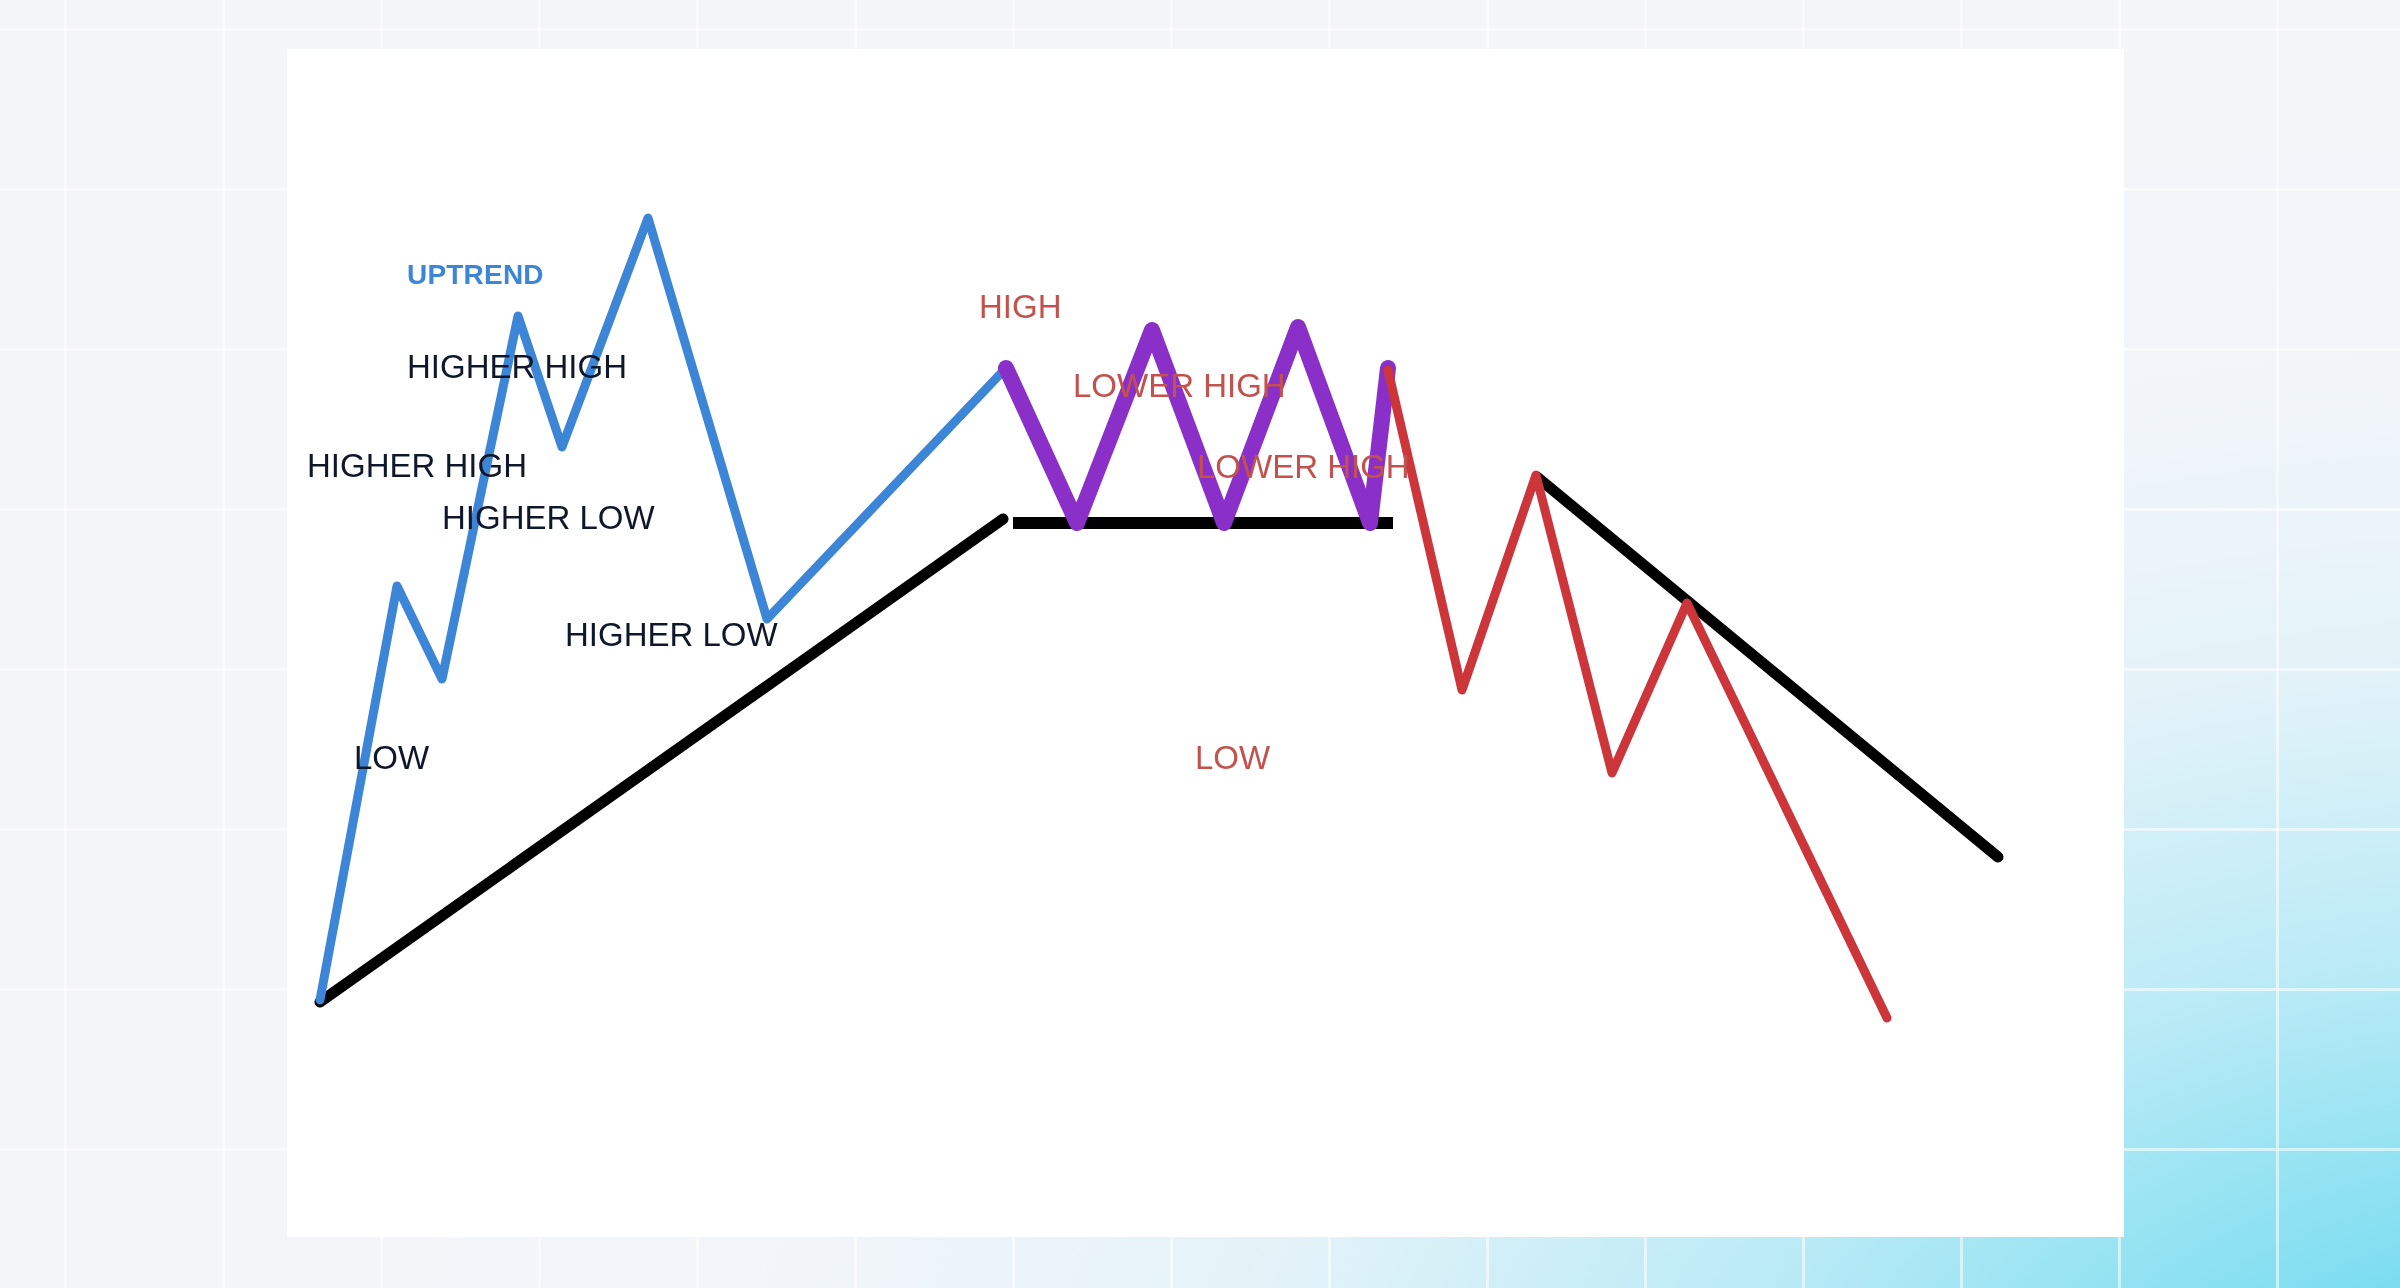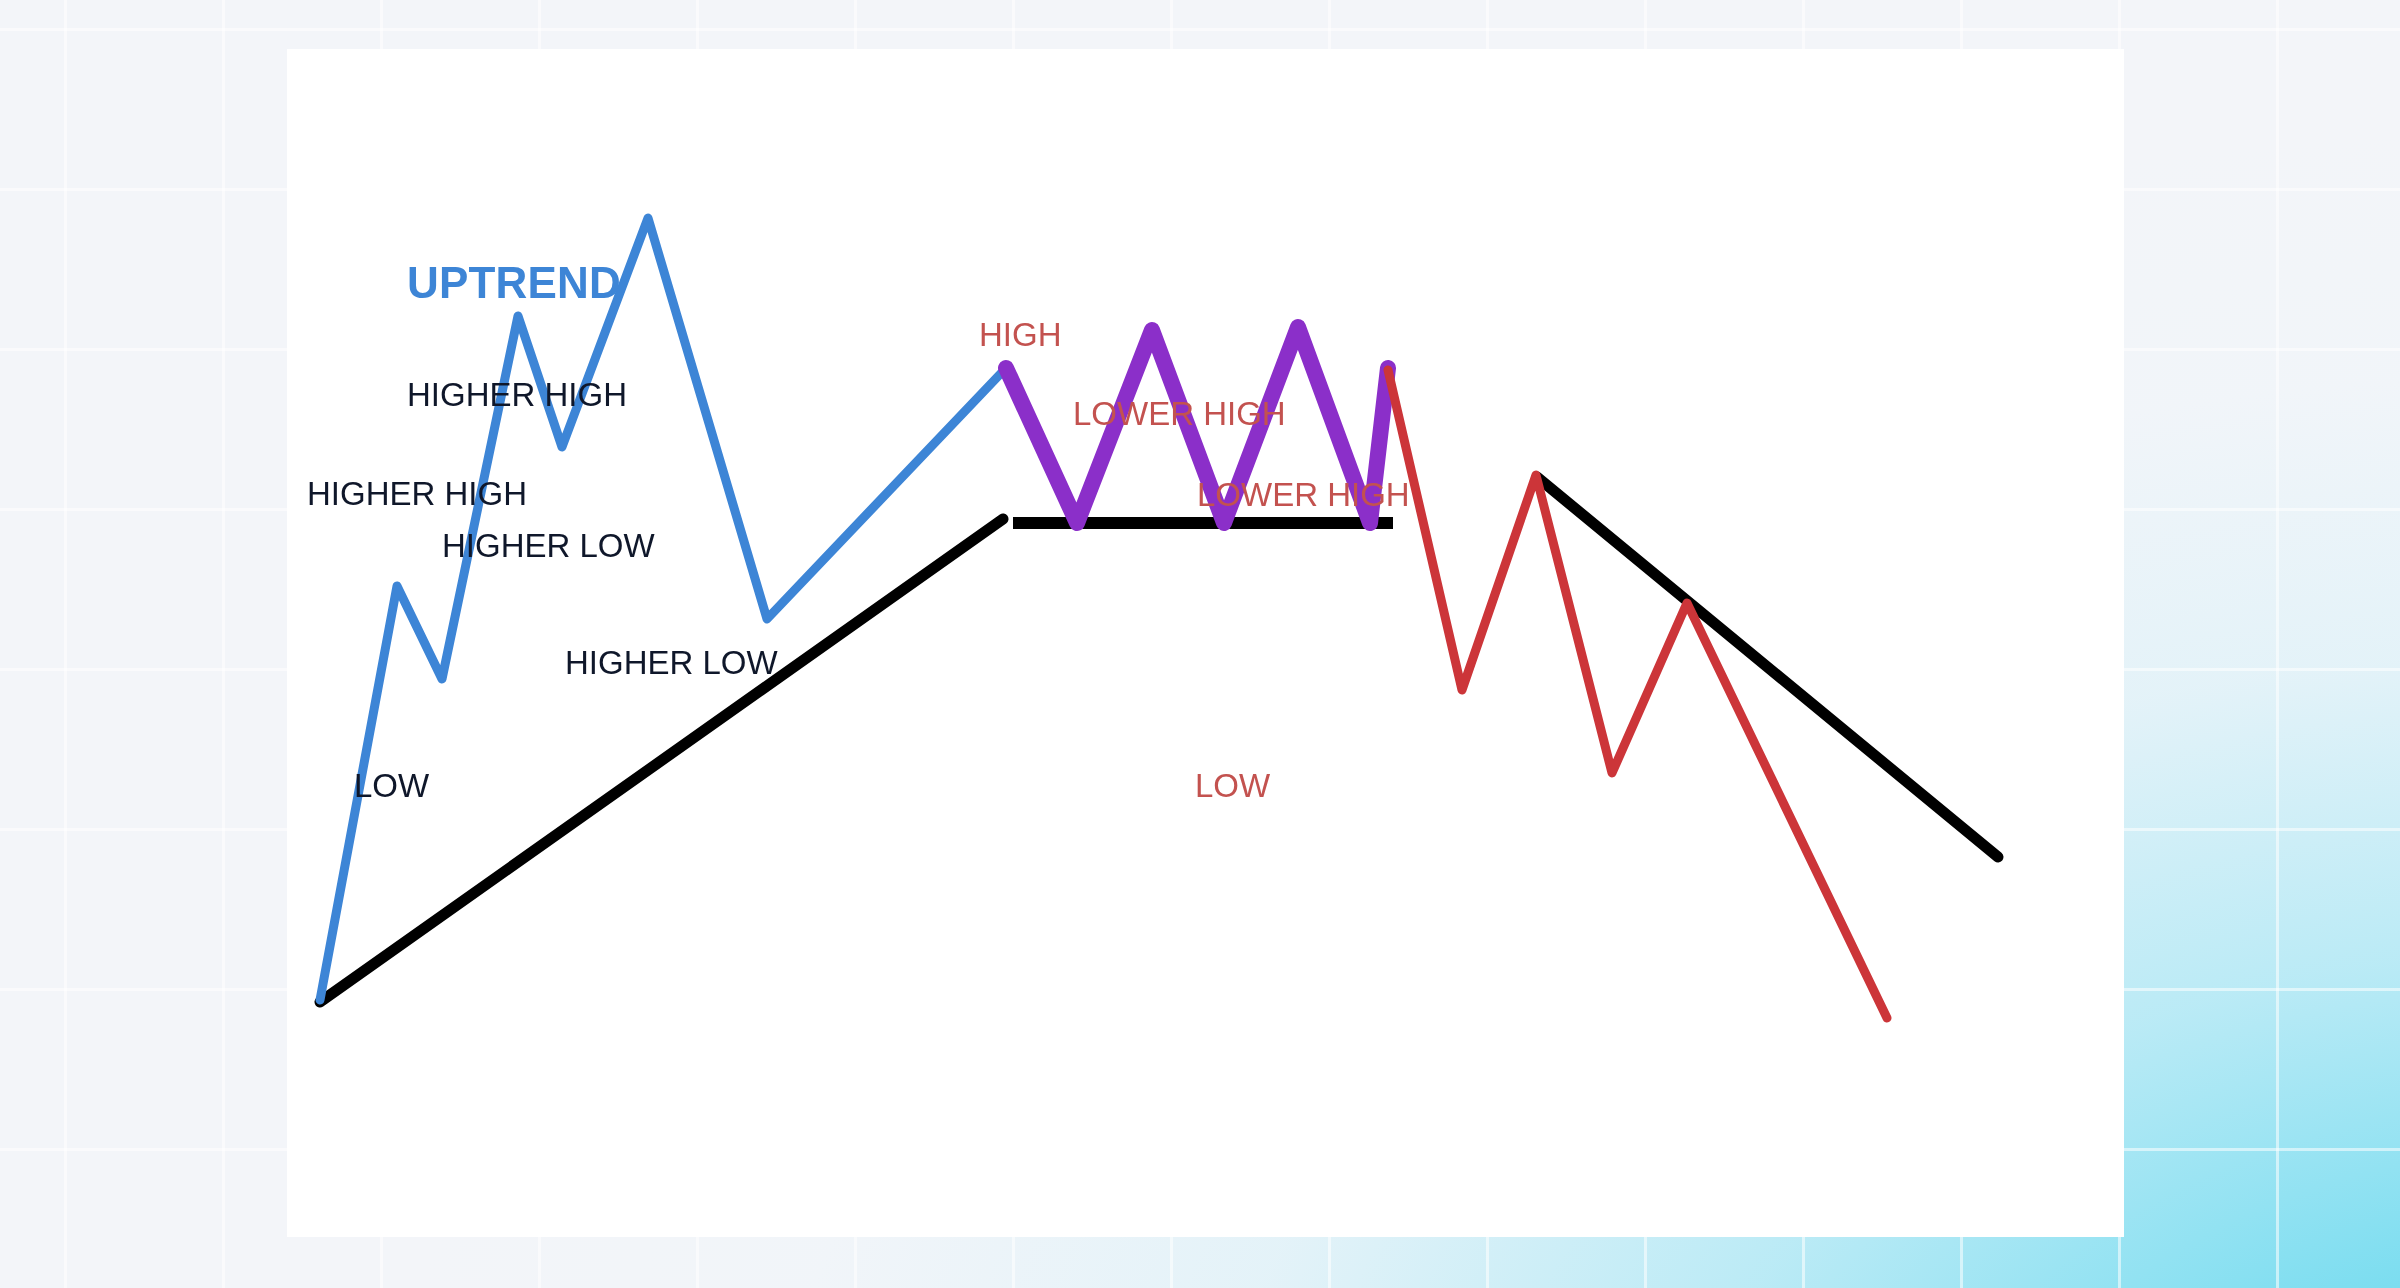--- a/index.html
+++ b/index.html
@@ -51,34 +51,33 @@
     position: absolute;
     left: 0; top: 0;
     width: 1837px;
     height: 1188px;
   }
   .hdr {
     position: absolute;
     font-weight: bold;
     letter-spacing: 0.2px;
     white-space: nowrap;
-    font-size: 44px;
+    font-size: 28px;
     line-height: 1;
   }
   #hdr-up      { left: 120px;  top: 212px; color: #3d85d6; }
   #hdr-side    { left: 331px;  top: 208px; color: #0d0d0d; font-size: 45px; }
   #hdr-down    { left: 697px;  top: 210px; color: #e04a49; }
 
   .lbl {
     position: absolute;
     white-space: nowrap;
     font-size: 33px;
     line-height: 1;
     font-weight: 400;
-    margin-top: 28px;
   }
   .lbl-blue { color: #0f172a; }
   .lbl-red  { color: #c3524f; }
 
   #lbl-hh-2      { left: 20px;  top: 400px; }
   #lbl-hh-1      { left: 120px; top: 301px; }
   #lbl-hl-1      { left: 278px; top: 569px; }
   #lbl-hl-2      { left: 155px; top: 452px; }
   #lbl-low-left  { left: 67px;  top: 692px; }
 

